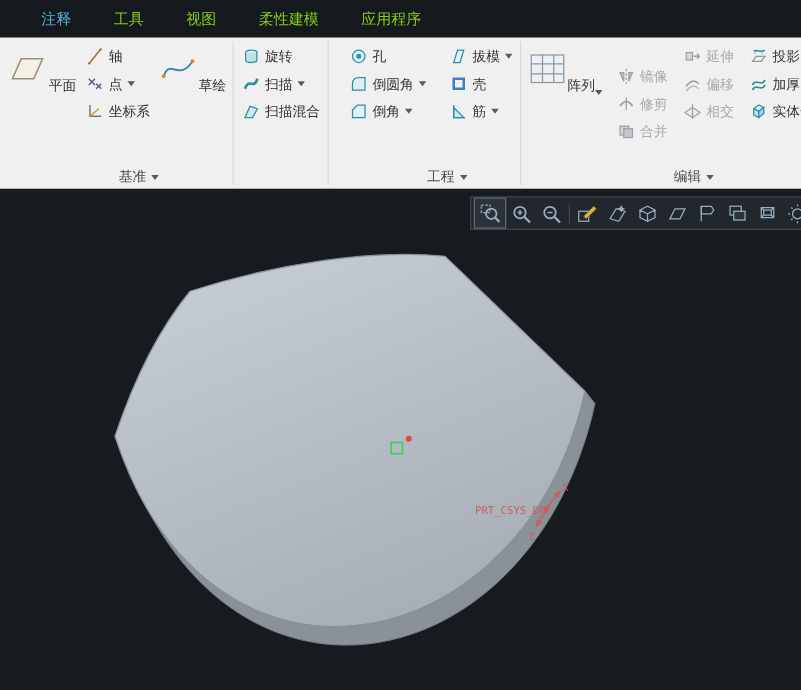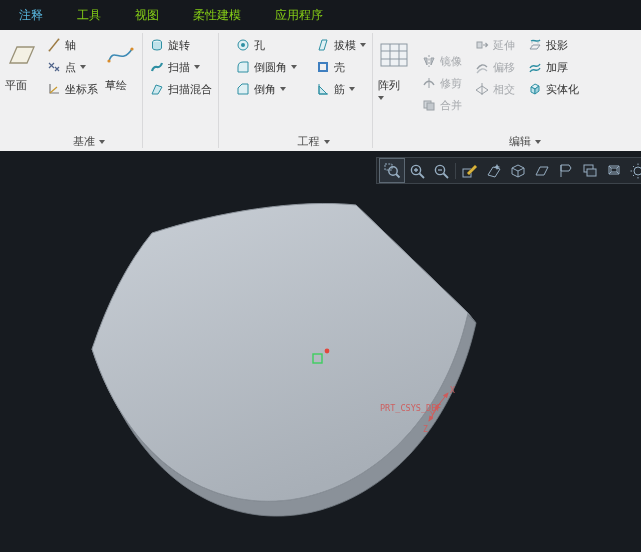--- a/index.html
+++ b/index.html
@@ -1,30 +1,30 @@
 <!DOCTYPE html>
 <html><head>
 <meta charset="utf-8">
 <style>
   html,body{margin:0;padding:0;}
   body{width:641px;height:552px;overflow:hidden;background:#15181d;font-family:"Liberation Sans","DejaVu Sans",sans-serif;}
   .app{position:relative;width:641px;height:552px;overflow:hidden;}
 
   
-  .menubar{height:30px;background:#15181d;display:flex;align-items:stretch;padding-left:2px;}
+  .menubar{height:30px;background:#15181d;display:flex;align-items:stretch;padding-left:16px;}
   .menu-tab{display:flex;align-items:center;padding:0 17px;font-size:12px;color:#84cc16;cursor:default;white-space:nowrap;}
   .menu-tab.active{color:#57b3da;}
 
   
   .ribbon{height:121px;background:#f0f0f1;border-bottom:1px solid #b9bcbe;display:flex;align-items:stretch;overflow:hidden;}
   .rgroup{display:flex;flex-direction:column;flex:none;}
   .group-body{flex:1;display:flex;align-items:flex-start;padding:3px 2px 0 2px;}
   .group-label{height:19px;display:flex;align-items:center;justify-content:center;gap:4px;font-size:11px;color:#4b4b4b;margin-left:36px;}
   .vdiv{width:1px;background:#d9d9db;margin:3px 0;flex:none;}
-  .big-btn{display:flex;flex-direction:column;align-items:flex-start;padding:1px 3px;cursor:default;}
+  .big-btn{display:flex;flex-direction:row;align-items:flex-end;padding:1px 3px;cursor:default;}
   .big-ic{height:42px;display:flex;align-items:center;justify-content:center;}
   .blbl{font-size:11px;color:#333;white-space:nowrap;margin-top:2px;}
   .scol{display:flex;flex-direction:column;padding-top:1px;}
   .sbtn{display:flex;align-items:center;height:22px;padding:0 4px;font-size:11px;color:#333;white-space:nowrap;cursor:default;}
   .sic{width:16px;height:15px;display:flex;align-items:center;justify-content:center;margin-right:3px;flex:none;}
   .sbtn.disabled{color:#a6a9ad;}
   .arr{width:0;height:0;border-left:3px solid transparent;border-right:3px solid transparent;border-top:4px solid #5a5a5a;display:inline-block;margin-left:4px;}
   .garr{width:0;height:0;border-left:3px solid transparent;border-right:3px solid transparent;border-top:4px solid #5a5a5a;}
   .big-arr{margin-top:3px;}
   .eng-body{padding-left:12px;}

